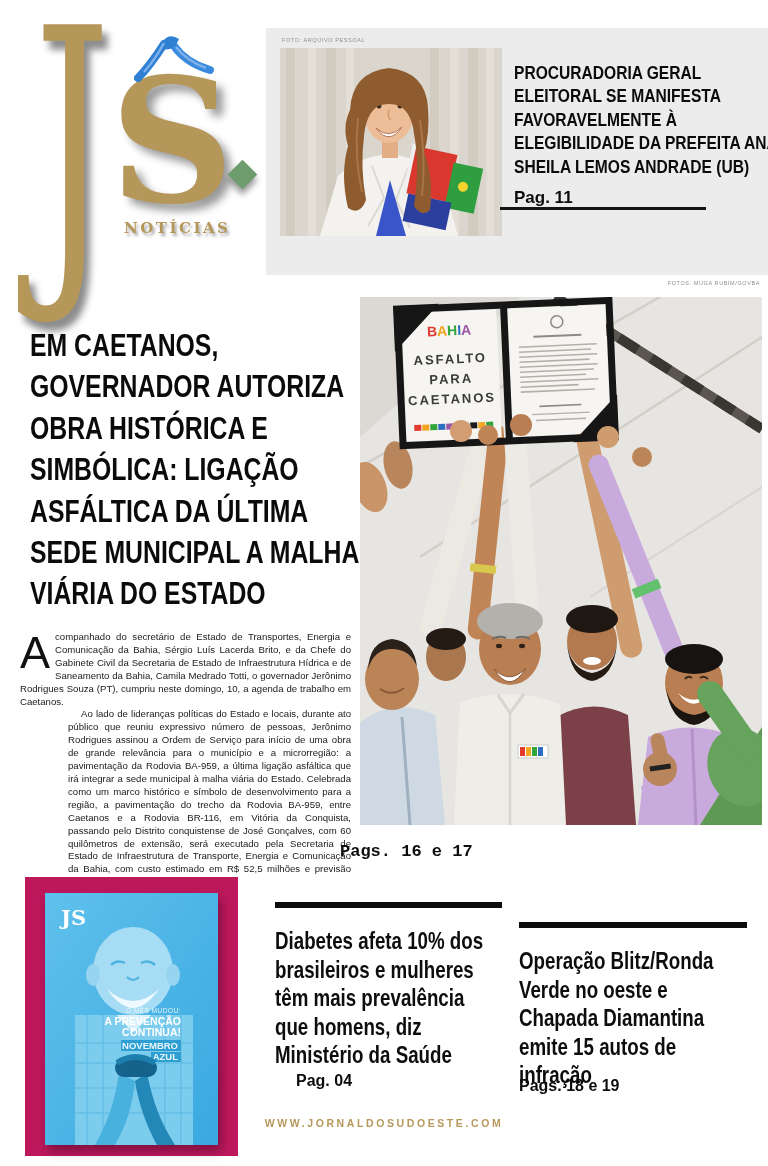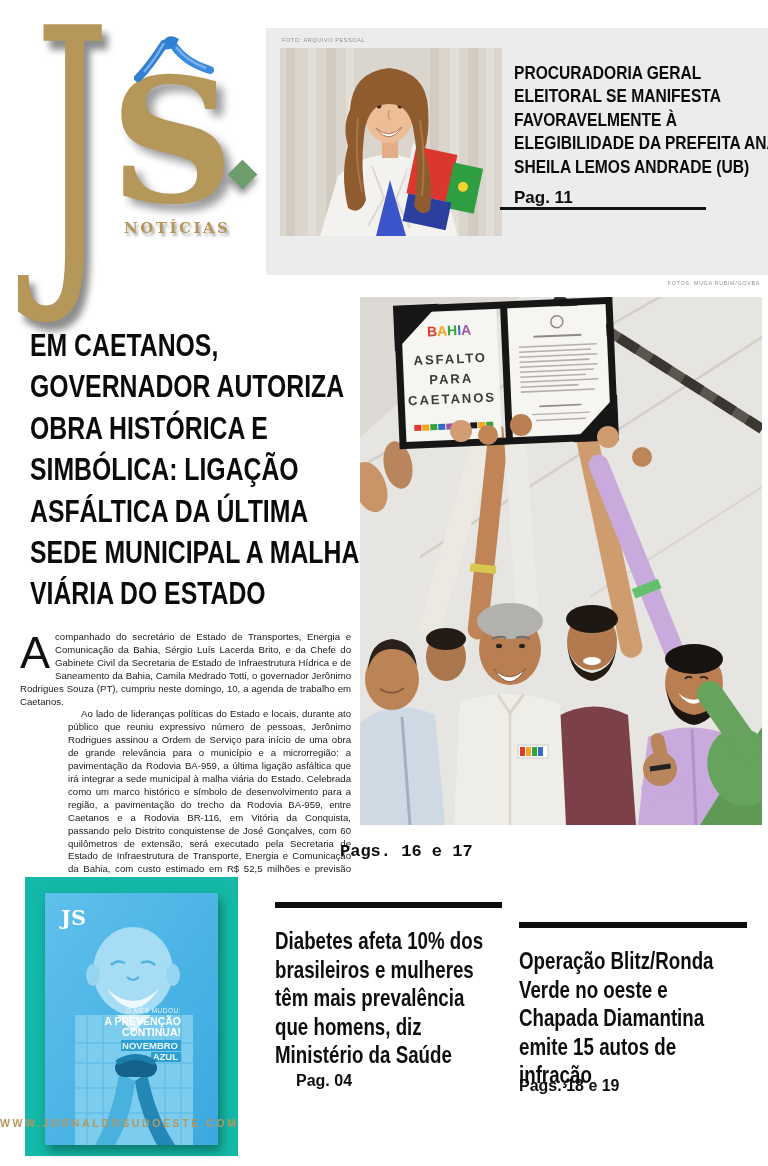--- a/index.html
+++ b/index.html
@@ -47,34 +47,34 @@
             text-align:justify;color:#202020;}
   .body-col p{margin:0;}
   .body-col p+p{text-indent:13px;margin-left:48px;}
   .dropcap{float:left;font-size:45px;line-height:37px;padding:3px 5px 0 0;color:#111;}
 
   .main-credit{left:560px;top:280px;width:200px;text-align:right;}
   .main-photo{left:360px;top:297px;}
   .pags1617{left:340px;top:842px;font-size:17px;font-family:Liberation Mono, monospace;}
 
   
-  .poster-box{left:25px;top:877px;width:213px;height:279px;background:#14b8a6;}
+  .poster-box{left:25px;top:877px;width:213px;height:279px;background:#be185d;}
   .poster-svg{position:absolute;left:20px;top:16px;box-shadow:3px 6px 10px rgba(0,0,0,.35);}
 
   .teaser{width:228px;}
   .teaser .bar{height:6px;background:#0d0d0d;}
   .hl-sm{margin-top:19px;width:300px;transform:scaleX(.78);transform-origin:0 0;
          font-weight:700;font-size:24px;line-height:28.6px;color:#0d0d0d;}
   .hl-sm div{white-space:nowrap;}
   .t1{left:275px;top:902px;}
   .t2{left:519px;top:902px;margin-top:20px;}
   .pag04{left:275px;top:1072px;font-size:16px;margin-left:21px;}
   .pags1819{left:519px;top:1077px;font-size:16px;}
 
-  .site-url{left:0;top:1117px;width:768px;text-align:left;font-weight:700;
+  .site-url{left:0;top:1117px;width:768px;text-align:center;font-weight:700;
             font-size:10.5px;letter-spacing:2.6px;color:#b6985b;}
 </style>
 </head>
 <body>
 
 <div class="page">
 
   <header class="abs masthead">
     <span class="logo-j">J</span>
     <span class="logo-s">S</span>

